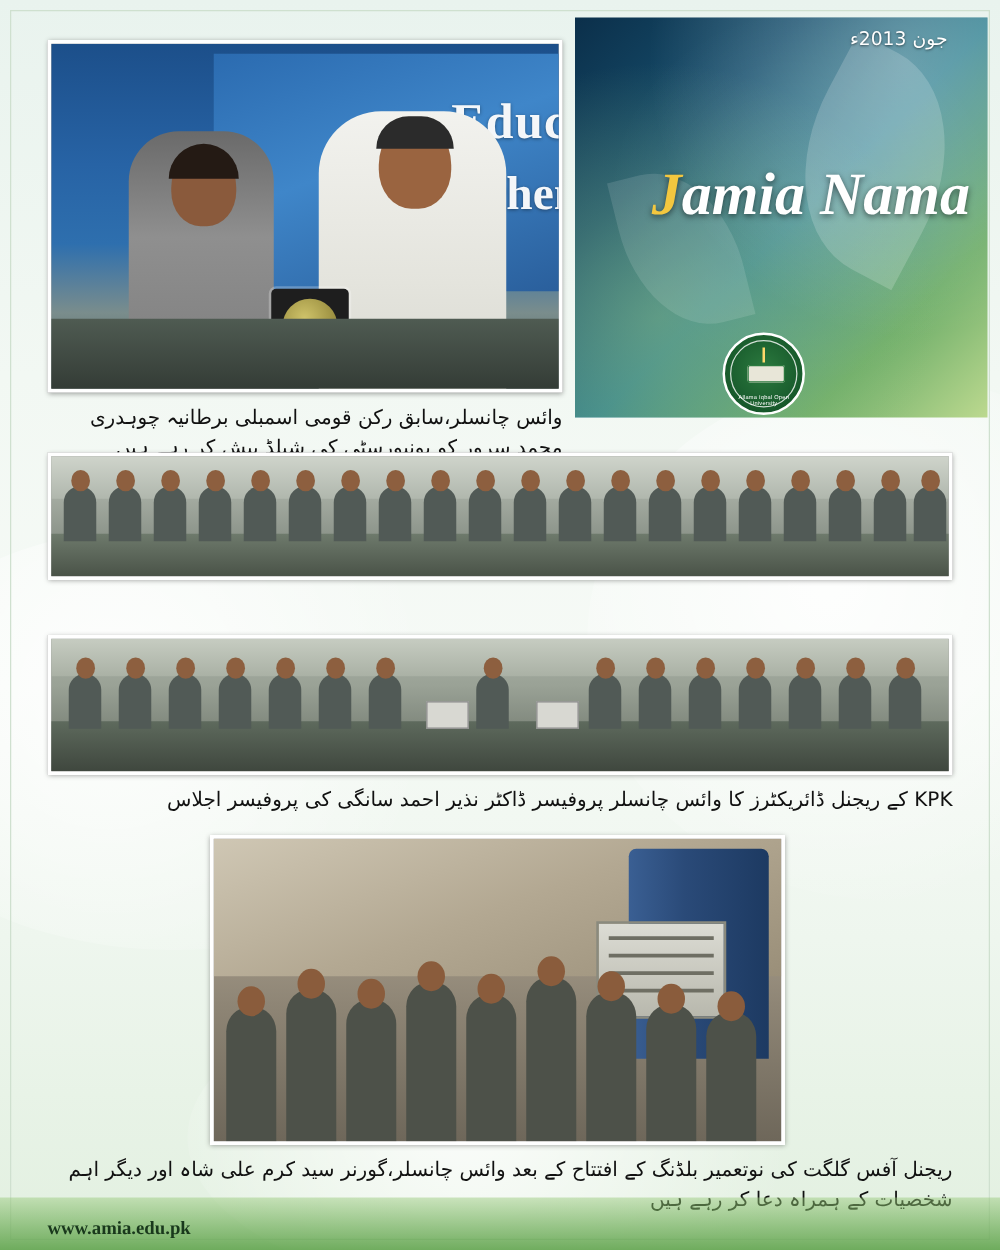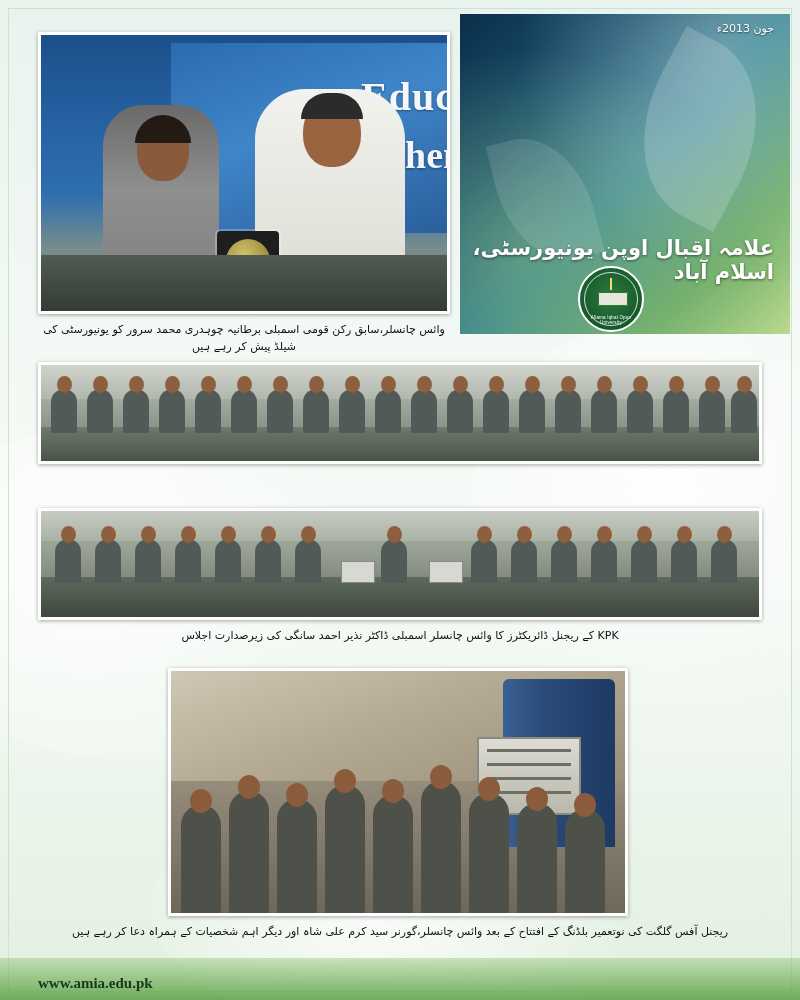--- a/index.html
+++ b/index.html
@@ -52,22 +52,22 @@
     left: 180px; top: 30px;
   }
   .masthead .leaf2 {
     position: absolute; width: 90px; height: 130px;
     background: rgba(255,255,255,0.12);
     border-radius: 0 70% 0 70%;
     transform: rotate(-14deg);
     left: 40px; top: 120px;
   }
   .issue-date-ur {
-    position: absolute; right: 16px; top: 8px;
-    color: #ffffff; font-size: 11px; direction: rtl;
+    position: absolute; right: 32px; top: 8px;
+    color: #ffffff; font-size: 15px; direction: rtl;
     text-shadow: 0 1px 2px rgba(0,0,0,0.55);
     font-family: "DejaVu Sans", sans-serif;
   }
   .title-ur {
     position: absolute; right: 18px; top: 30px; left: 10px;
     color: #ffffff; font-size: 62px; line-height: 1.05; direction: rtl;
     text-align: right; font-weight: bold;
     font-family: "DejaVu Sans", sans-serif;
     text-shadow: 0 2px 6px rgba(0,0,0,0.5);
   }
@@ -125,23 +125,23 @@
   
   .photo {
     position: absolute;
     border: 3px solid #ffffff;
     box-shadow: 0 1px 4px rgba(0,0,0,0.35);
     overflow: hidden;
     background: #999;
   }
   .cap {
     position: absolute;
-    direction: rtl; text-align: center;
+    direction: rtl; text-align: right;
     font-family: "DejaVu Sans", sans-serif;
-    font-size: 11px; color: #111;
+    font-size: 16px; color: #111;
     line-height: 1.5;
   }
 
   
   #photo1 { left: 38px; top: 32px; width: 412px; height: 282px; }
   .p1 {
     position: absolute; inset: 0;
     background: linear-gradient(180deg,#1c4f8a 0%, #2763a5 35%, #2e6fae 58%, #7a8d8c 78%, #4a5b55 100%);
   }
   .p1 .banner {
@@ -280,21 +280,21 @@
   <div class="bg-swirl s2"></div>
   <div class="bg-swirl s3"></div>
   <div class="page-border"></div>
 
   <div class="masthead">
     <div class="leafy"></div>
     <div class="leaf"></div>
     <div class="leaf2"></div>
 
     <div class="issue-date-ur">جون 2013ء</div>
-    <div class="sub-ur">علامہ اقبال اوپن یونیورسٹی، اسلام آباد</div>
+    <div class="title-en"><span class="j">J</span><span>amia Nama</span></div>
 
     <div class="logo">
       <div class="ring"></div>
       <div class="pin"></div>
       <div class="book"></div>
       <div class="txt">Allama Iqbal Open University</div>
     </div>
   </div>
 
   <div class="photo" id="photo1">
@@ -434,21 +434,21 @@
           </div>
         <div class="p" style="left:630px;bottom:34px">
             <i></i>
           </div>
         <div class="p" style="left:670px;bottom:34px">
             <i></i>
           </div>
       </div>
     </div>
   </div>
-  <div class="cap cap3">KPK کے ریجنل ڈائریکٹرز کا وائس چانسلر اسمبلی ڈاکٹر نذیر احمد سانگی کی زیرصدارت اجلاس</div>
+  <div class="cap cap3">KPK کے ریجنل ڈائریکٹرز کا وائس چانسلر پروفیسر ڈاکٹر نذیر احمد سانگی کی پروفیسر اجلاس</div>
 
   <div class="photo" id="photo4">
     <div class="inaug">
       <div class="mountain"></div>
       <div class="curtain"></div>
       <div class="plaque">
         <div class="ln" style="top:10px"></div>
         <div class="ln" style="top:24px"></div>
         <div class="ln" style="top:38px"></div>
         <div class="ln" style="top:52px"></div>

